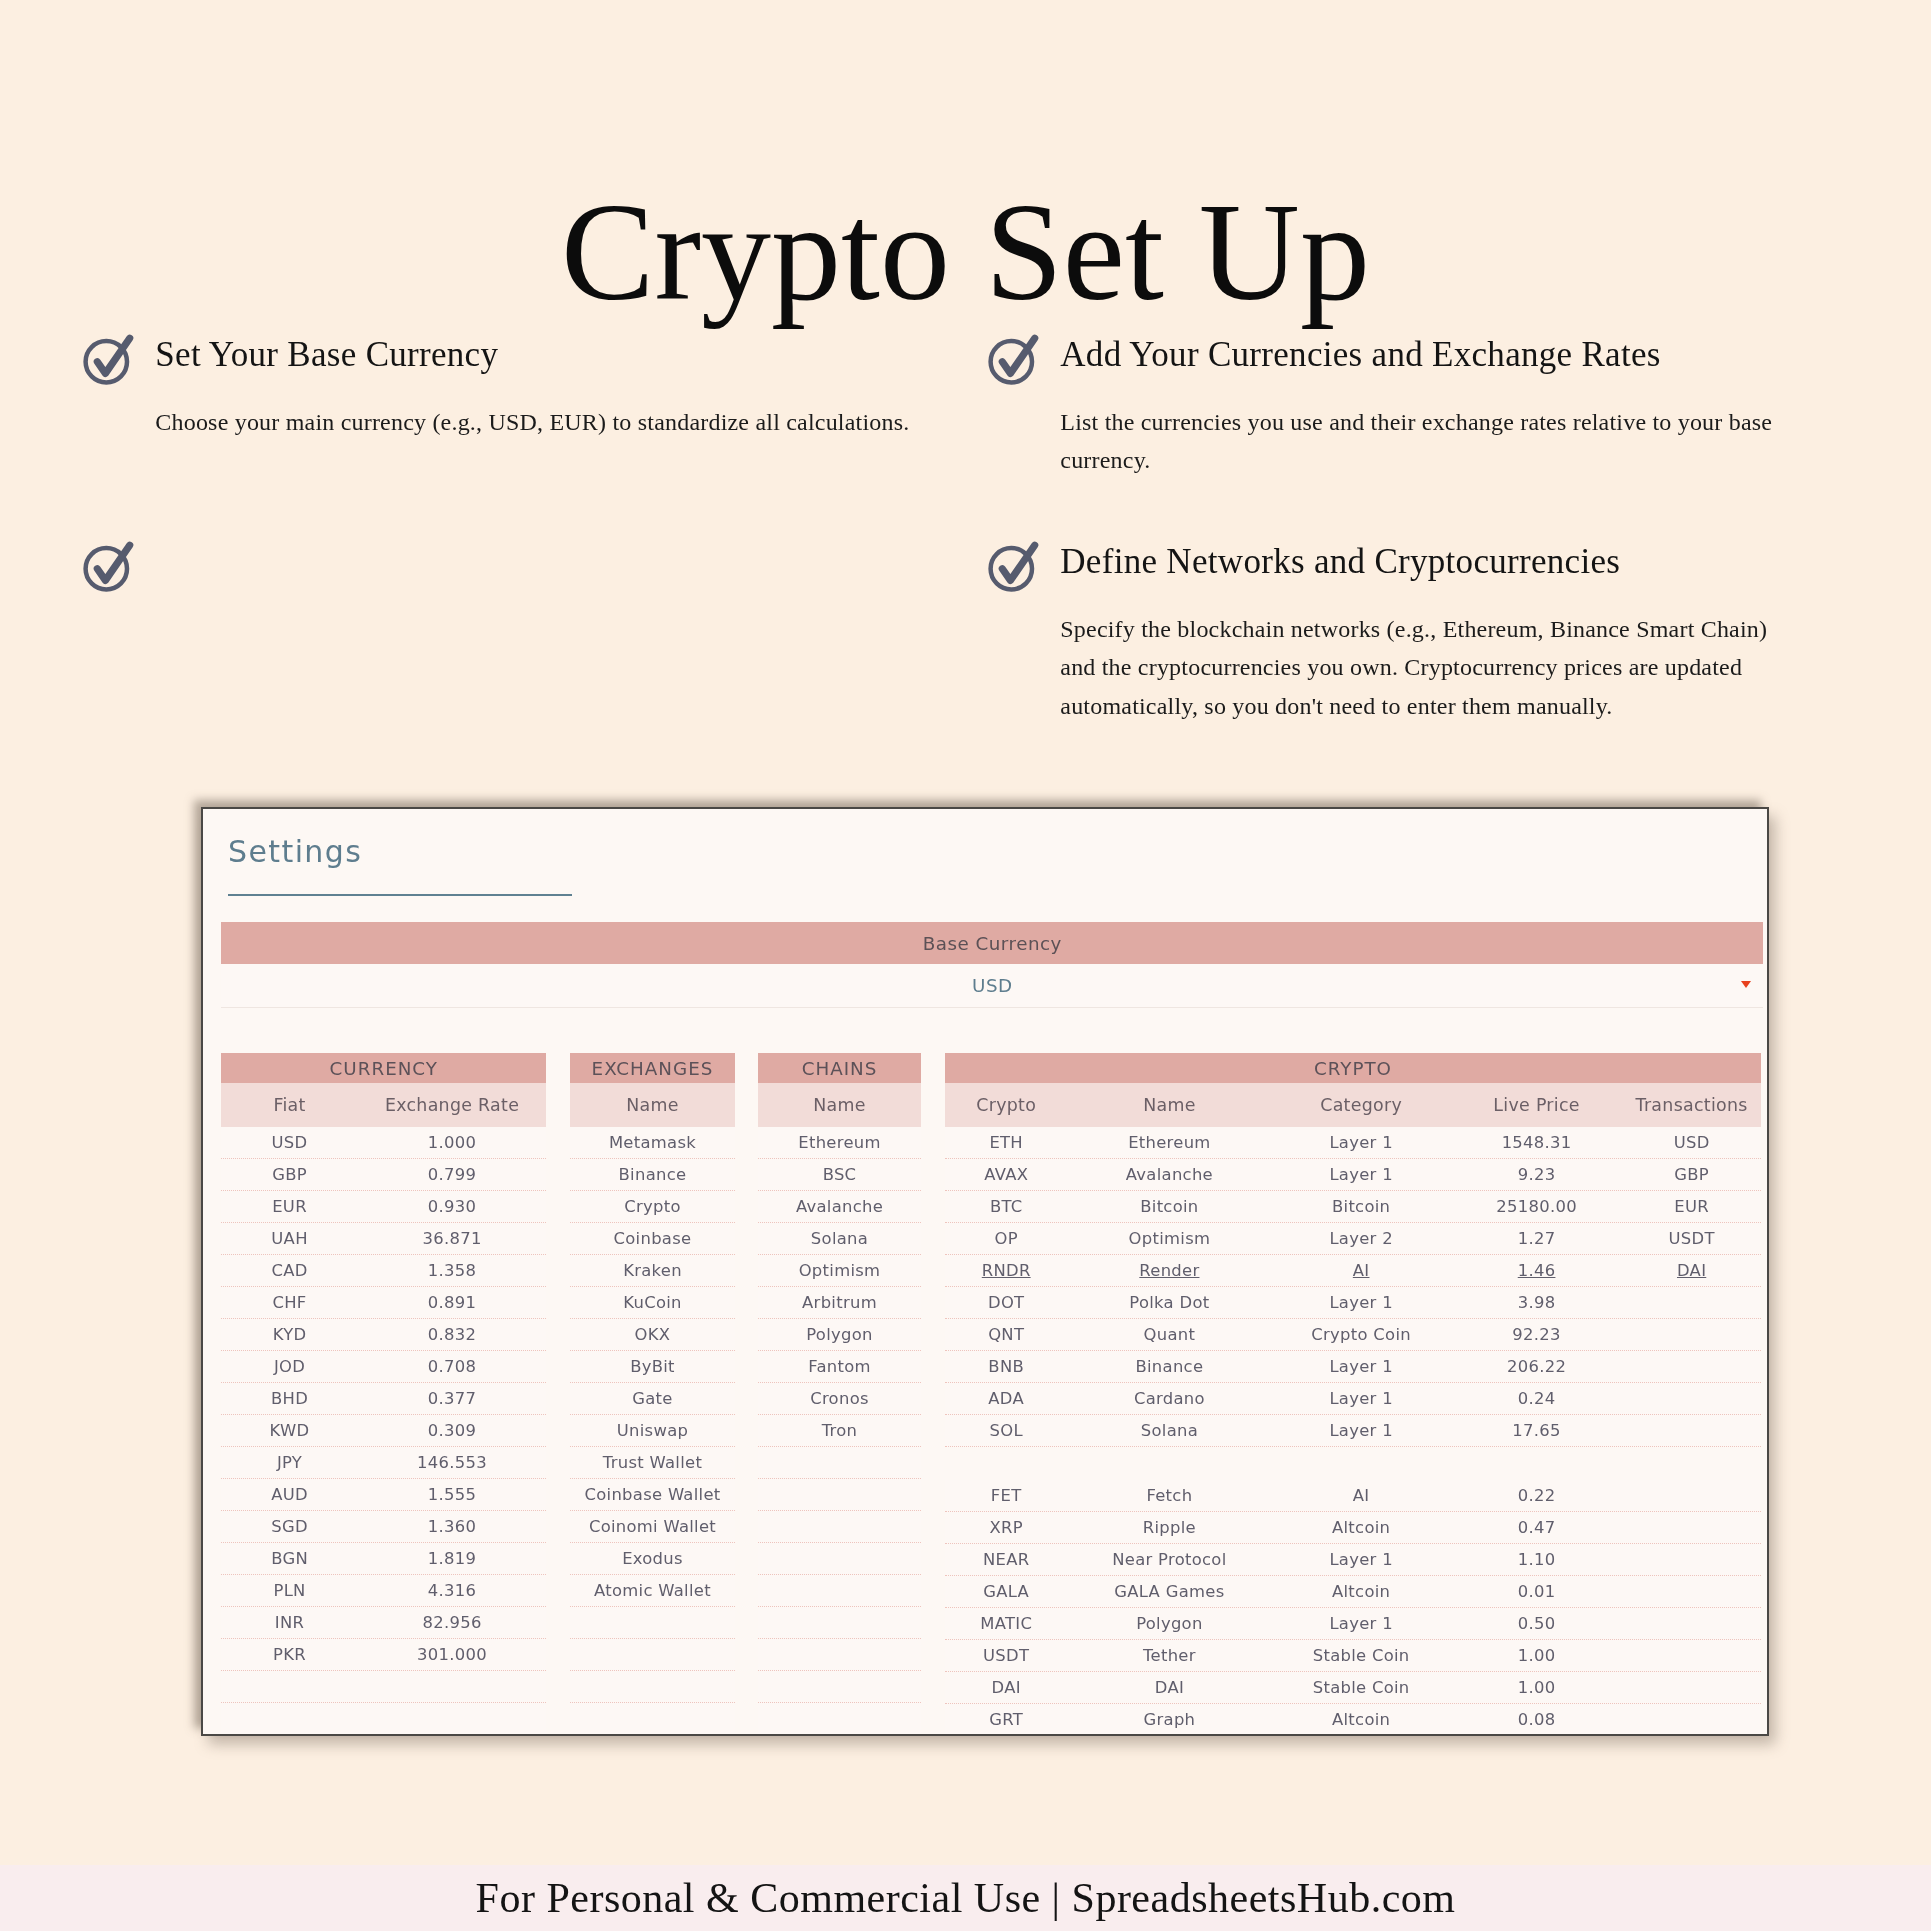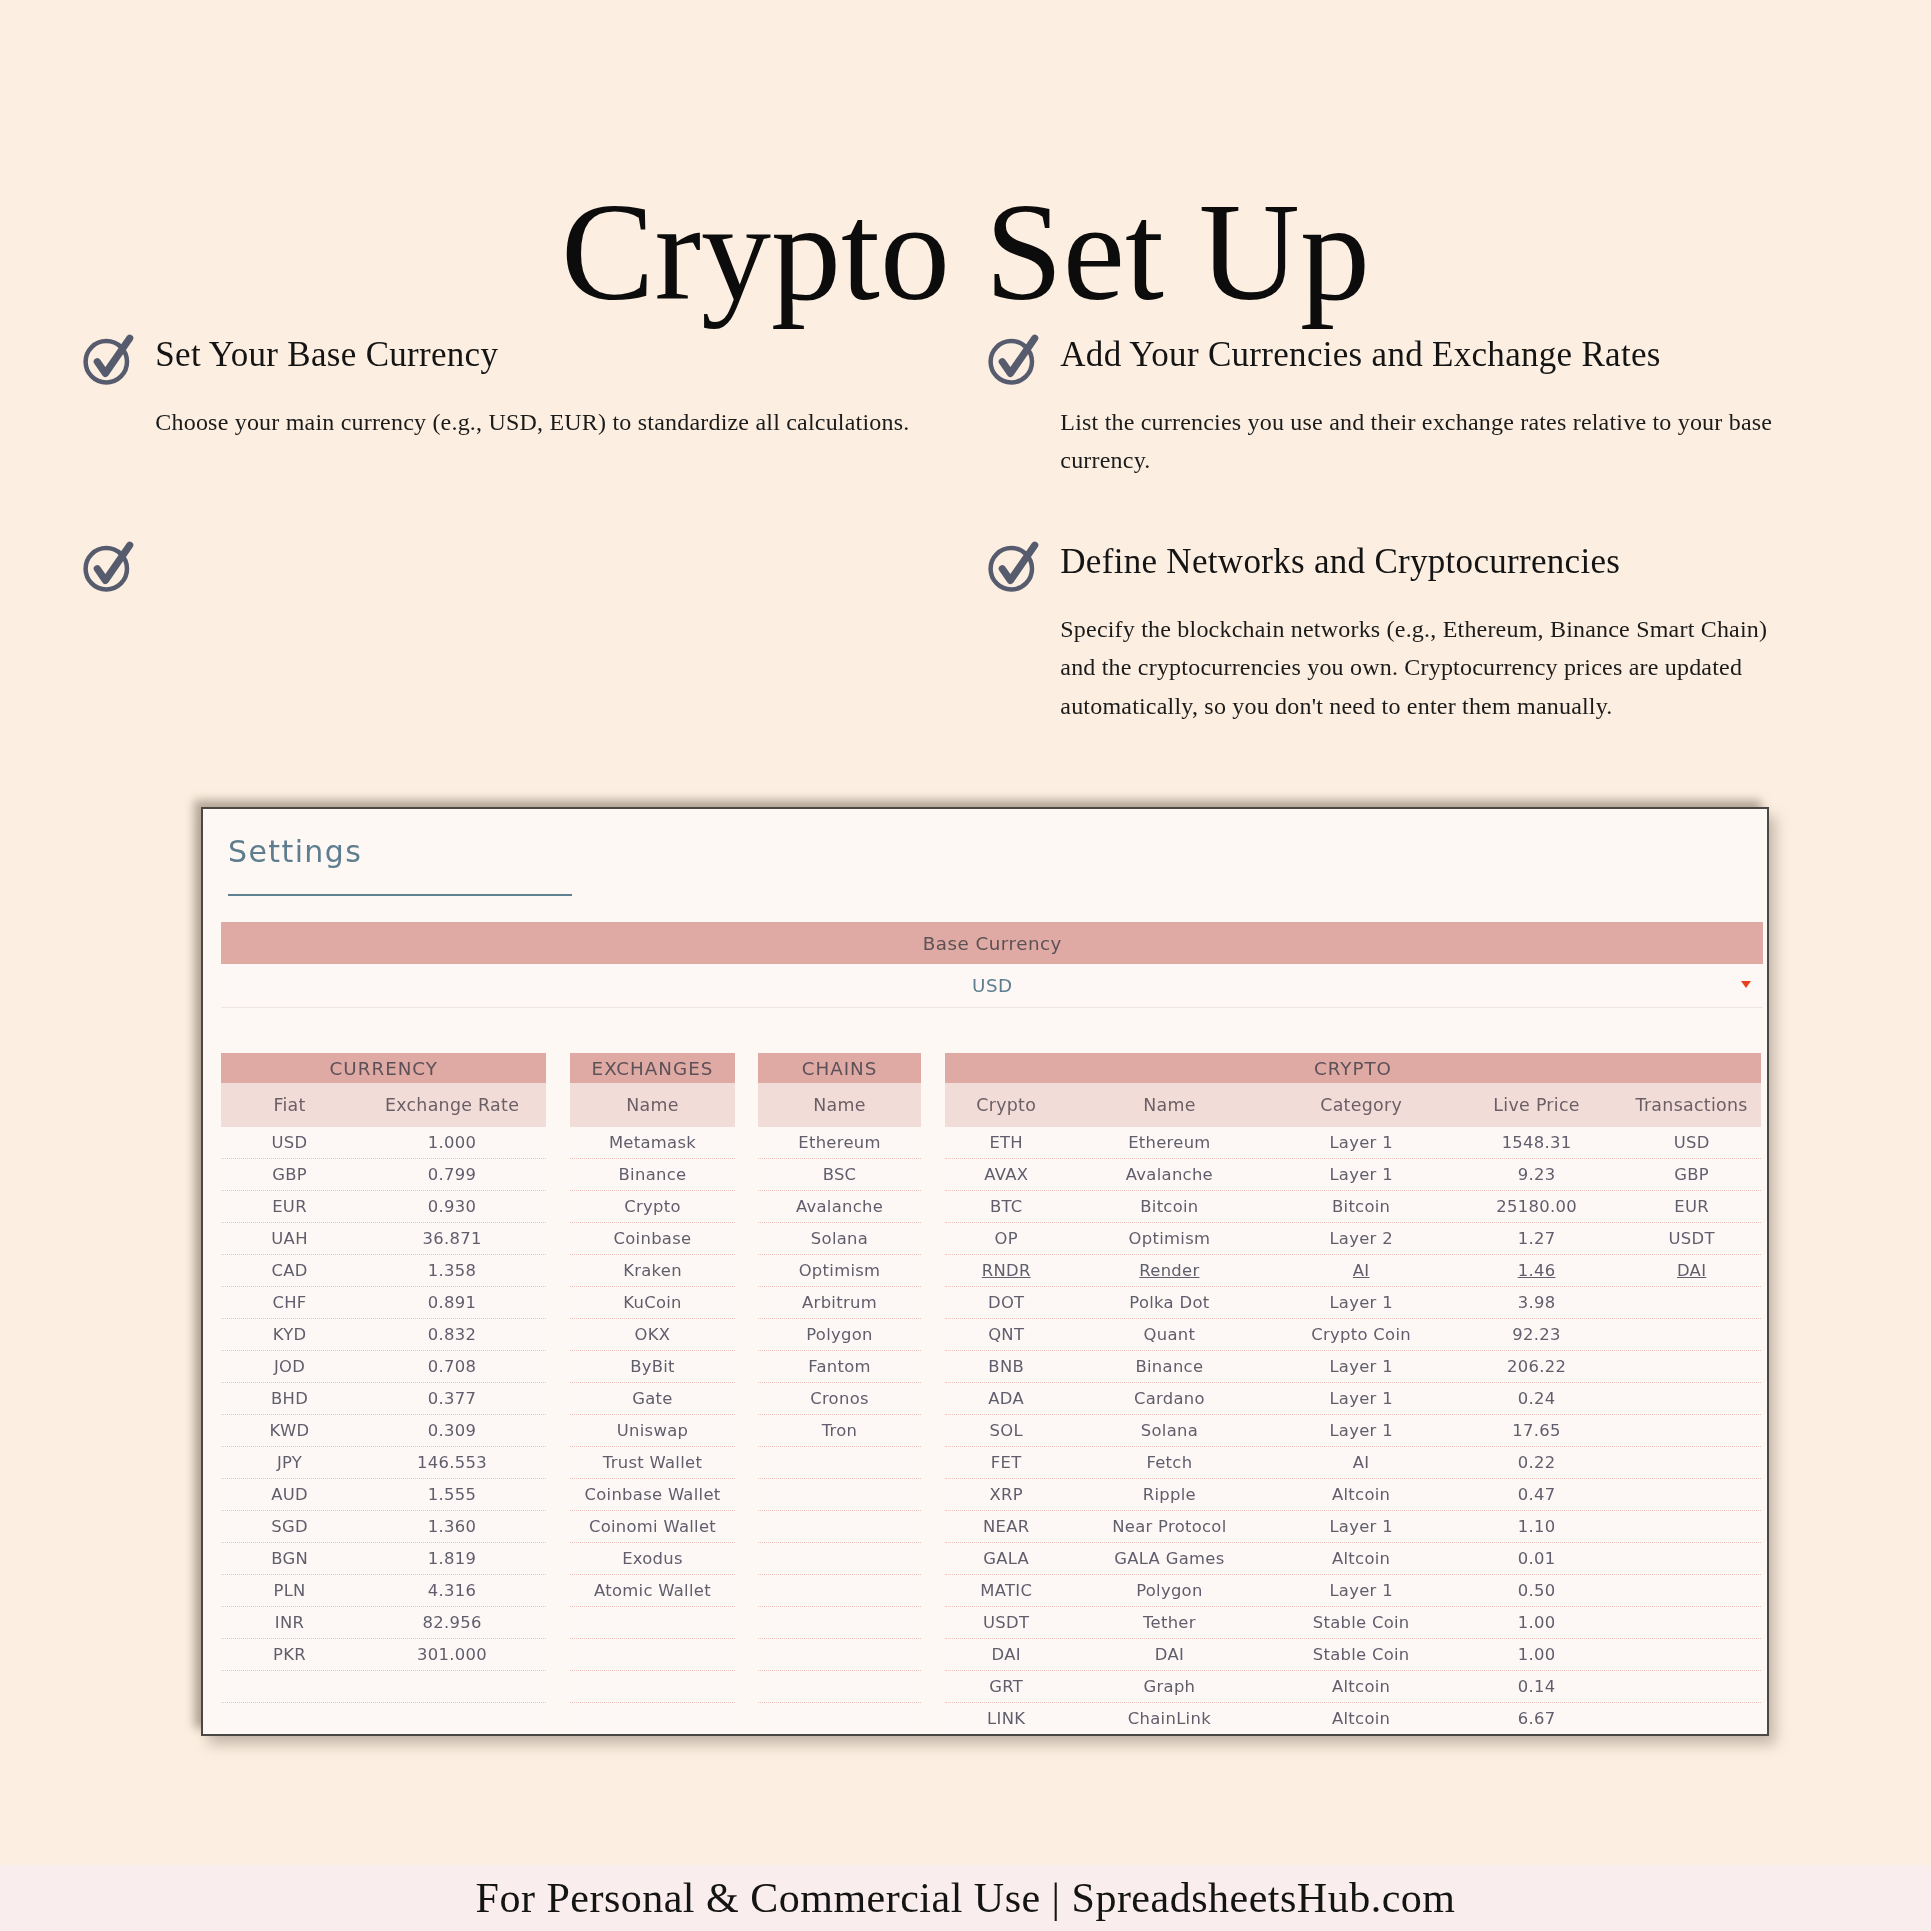--- a/index.html
+++ b/index.html
@@ -422,21 +422,21 @@
         <div class="t-cell">0.24</div>
         <div class="t-cell"></div>
       </div>
       <div class="t-row" style="grid-template-columns: 15% 25% 22% 21% 17%;">
         <div class="t-cell">SOL</div>
         <div class="t-cell">Solana</div>
         <div class="t-cell">Layer 1</div>
         <div class="t-cell">17.65</div>
         <div class="t-cell"></div>
       </div>
-      <div class="t-row" style="grid-template-columns: 15% 25% 22% 21% 17%;">
+      <div class="t-row" style="grid-template-columns: 15% 25% 22% 21% 17%; margin-top: 33px;">
         <div class="t-cell">FET</div>
         <div class="t-cell">Fetch</div>
         <div class="t-cell">AI</div>
         <div class="t-cell">0.22</div>
         <div class="t-cell"></div>
       </div>
       <div class="t-row" style="grid-template-columns: 15% 25% 22% 21% 17%;">
         <div class="t-cell">XRP</div>
         <div class="t-cell">Ripple</div>
         <div class="t-cell">Altcoin</div>
@@ -475,21 +475,21 @@
         <div class="t-cell">DAI</div>
         <div class="t-cell">DAI</div>
         <div class="t-cell">Stable Coin</div>
         <div class="t-cell">1.00</div>
         <div class="t-cell"></div>
       </div>
       <div class="t-row" style="grid-template-columns: 15% 25% 22% 21% 17%;">
         <div class="t-cell">GRT</div>
         <div class="t-cell">Graph</div>
         <div class="t-cell">Altcoin</div>
-        <div class="t-cell">0.14</div>
+        <div class="t-cell">0.08</div>
         <div class="t-cell"></div>
       </div>
       <div class="t-row" style="grid-template-columns: 15% 25% 22% 21% 17%;">
         <div class="t-cell">LINK</div>
         <div class="t-cell">ChainLink</div>
         <div class="t-cell">Altcoin</div>
         <div class="t-cell">6.67</div>
         <div class="t-cell"></div>
       </div>
     </div>

